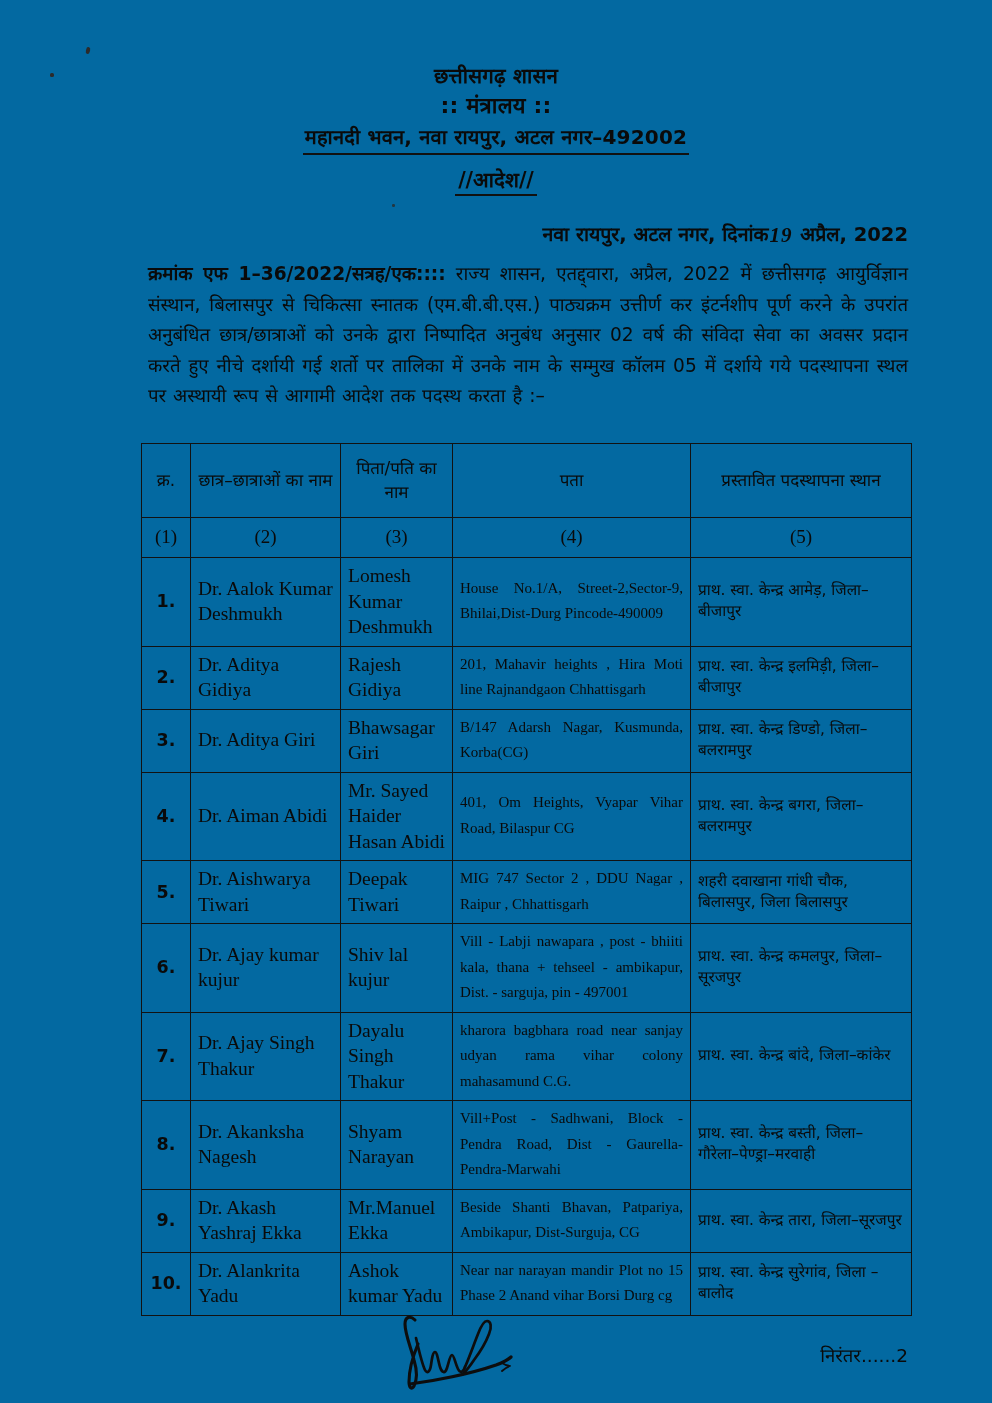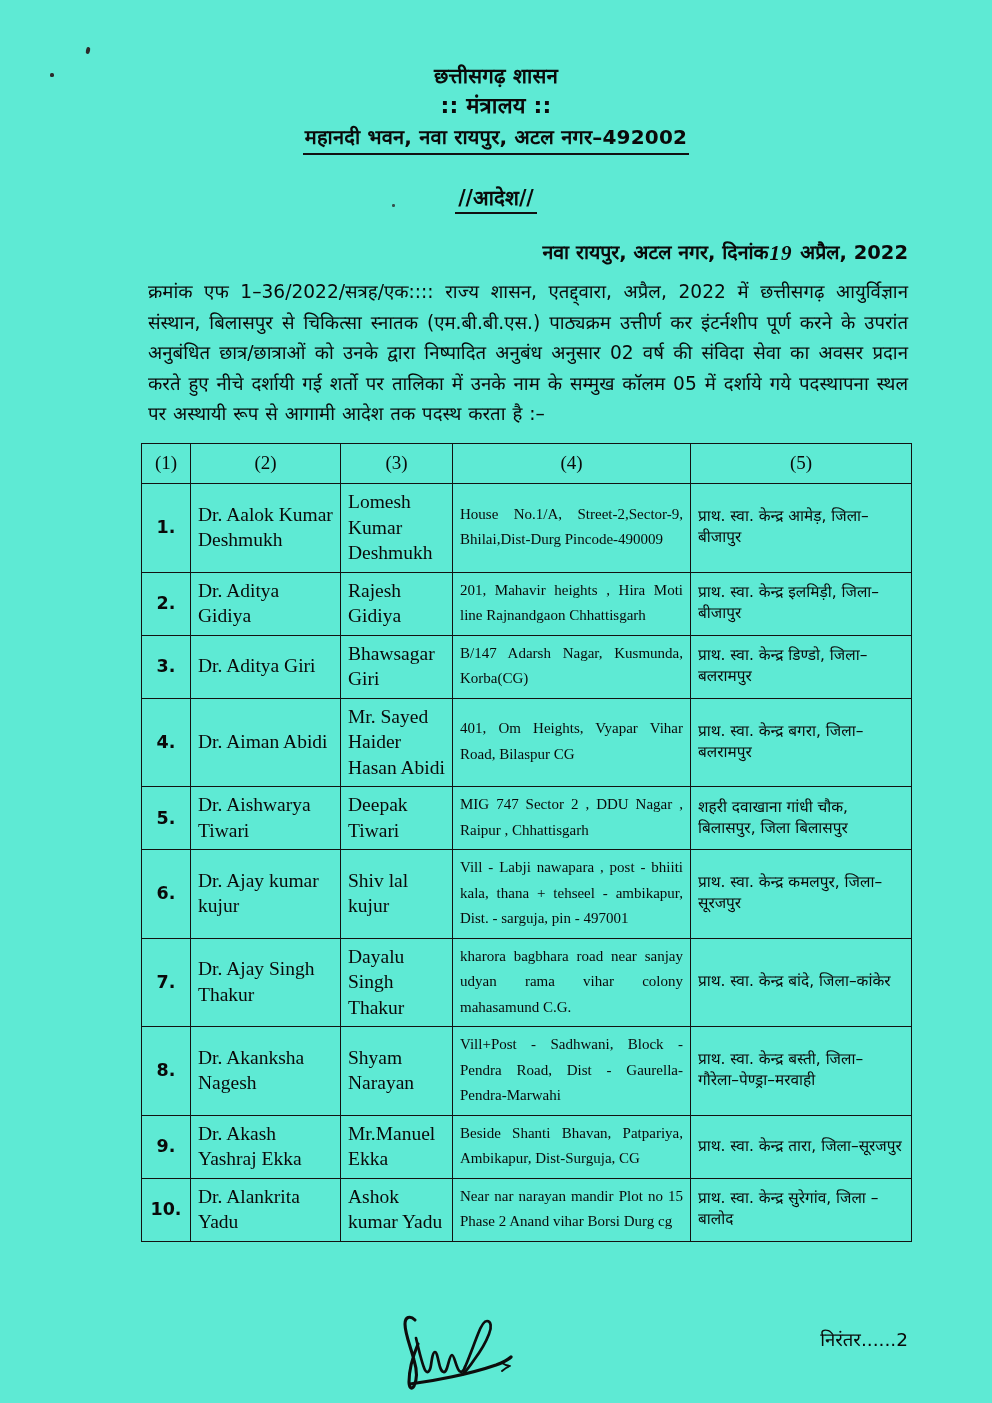--- a/index.html
+++ b/index.html
@@ -13,21 +13,21 @@
     height: 1403px;
     position: relative;
     font-family: "Liberation Serif", "DejaVu Serif", serif;
     color: #0a0a0a;
     overflow: hidden;
   }
   .page {
     position: relative;
     width: 992px;
     height: 1403px;
-    background: #5eead4;
+    background: #0369a1;
     box-sizing: border-box;
   }
 
   
   .speck { position: absolute; background: #2b2b2b; border-radius: 40%; }
   .speck.s1 { left: 86px; top: 47px; width: 4px; height: 7px; transform: rotate(12deg); }
   .speck.s2 { left: 50px; top: 73px; width: 4px; height: 4px; }
   .speck.s3 { left: 392px; top: 204px; width: 3px; height: 3px; opacity: .8; }
 
   
@@ -49,21 +49,21 @@
     display: inline-block;
     border-bottom: 2.4px solid #111;
     padding: 0 2px 1px 2px;
     margin-top: 3px;
   }
   .h-order {
     font-size: 20.5px;
     display: inline-block;
     border-bottom: 2.2px solid #111;
     padding: 0 3px 1px 3px;
-    margin-top: 28px;
+    margin-top: 10px;
     font-family: "DejaVu Sans", "Liberation Sans", sans-serif;
     font-weight: 700;
   }
   .orderwrap { text-align: center; }
 
   
   .dateline {
     font-family: "DejaVu Sans", "Liberation Sans", sans-serif;
     font-weight: 700;
     font-size: 19.5px;
@@ -87,21 +87,21 @@
   .bodypara {
     font-family: "DejaVu Sans", "Liberation Sans", sans-serif;
     font-size: 18.6px;
     line-height: 30.5px;
     text-align: justify;
     text-align-last: left;
     margin: 12px 84px 0 148px;
     word-spacing: 1px;
   }
   .bodypara .ref {
-    font-weight: 400;
+    font-weight: 700;
   }
 
   
   .tablewrap {
     position: absolute;
     left: 141px;
     top: 443px;
     width: 770px;
   }
   table.grid {
@@ -175,21 +175,21 @@
   .sig {
     position: absolute;
     left: 392px;
     top: -8px;
     width: 190px;
     height: 92px;
   }
   .contd {
     position: absolute;
     right: 84px;
-    top: 10px;
+    top: 26px;
     font-family: "DejaVu Sans", "Liberation Sans", sans-serif;
     font-size: 18.5px;
     font-weight: 400;
     white-space: nowrap;
   }
 </style>
 </head>
 <body>
 
 <div class="page">
@@ -212,20 +212,27 @@
   <div class="tablewrap">
     <table class="grid">
       <colgroup>
         <col class="c1">
           <col class="c2">
           <col class="c3">
           <col class="c4">
           <col class="c5">
       </colgroup>
       <thead>
+        <tr>
+          <th class="hdr-cell">क्र.</th>
+          <th class="hdr-cell">छात्र–छात्राओं का नाम</th>
+          <th class="hdr-cell">पिता/पति का नाम</th>
+          <th class="hdr-cell">पता</th>
+          <th class="hdr-cell">प्रस्तावित पदस्थापना स्थान</th>
+        </tr>
         <tr class="numrow">
           <td>(1)</td>
           <td>(2)</td>
           <td>(3)</td>
           <td>(4)</td>
           <td>(5)</td>
         </tr>
       </thead>
       <tbody>
           <tr>

